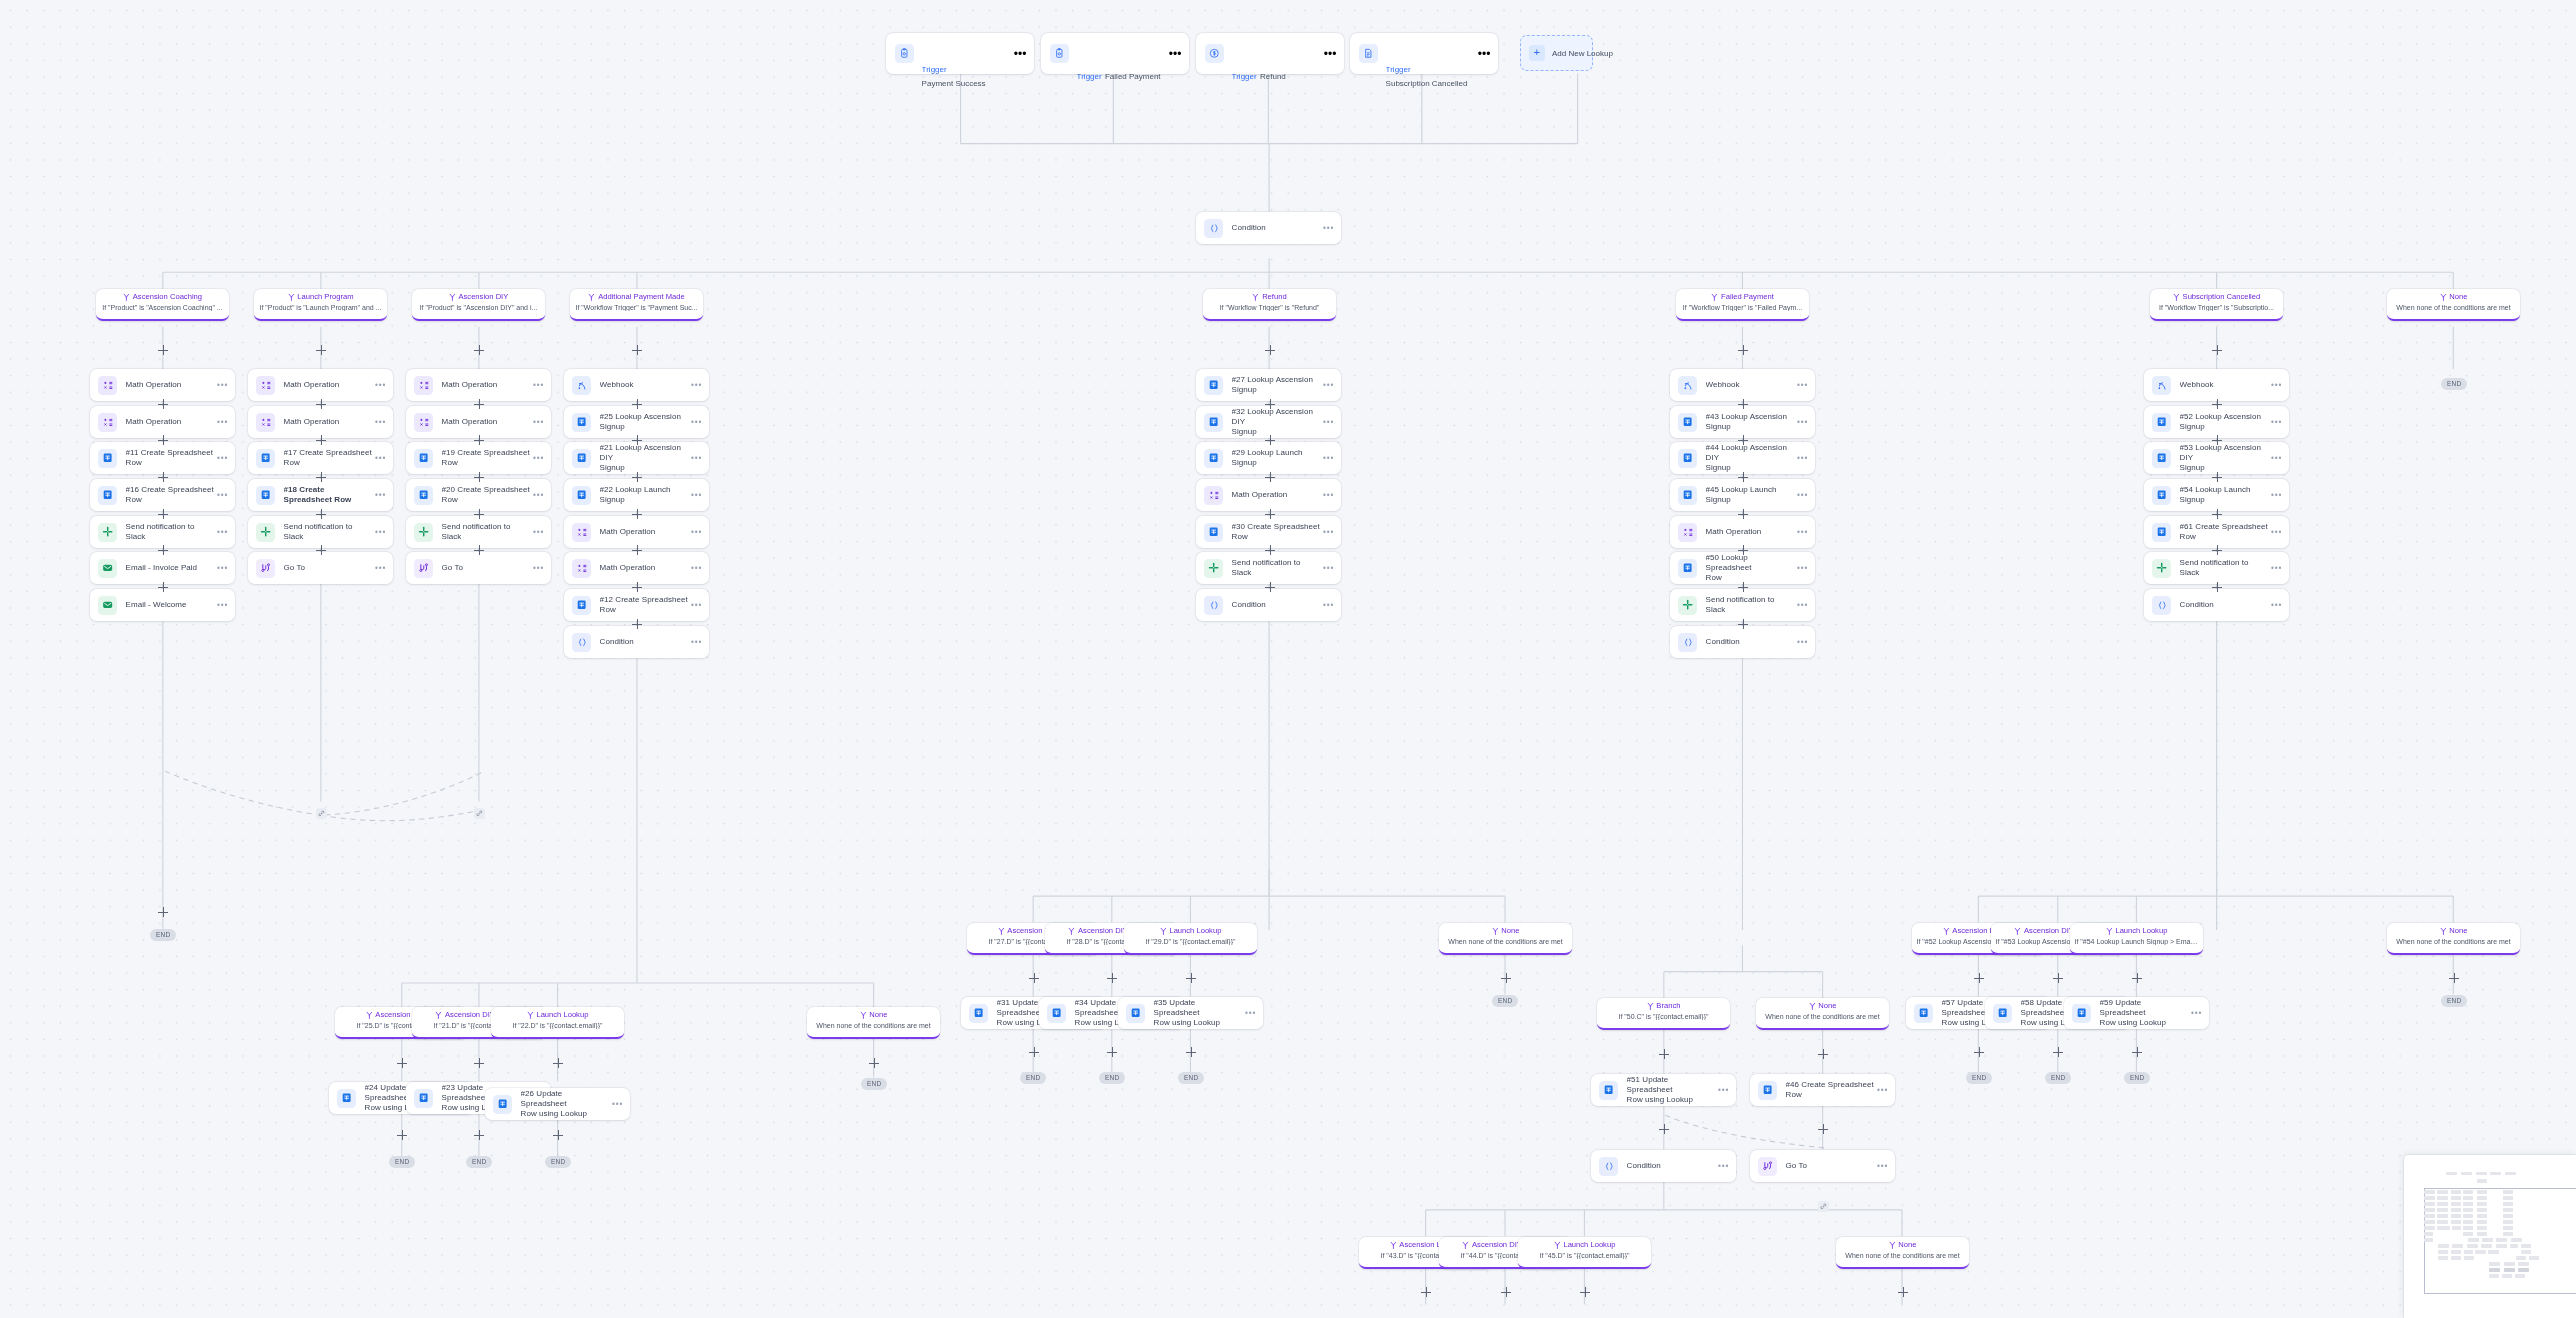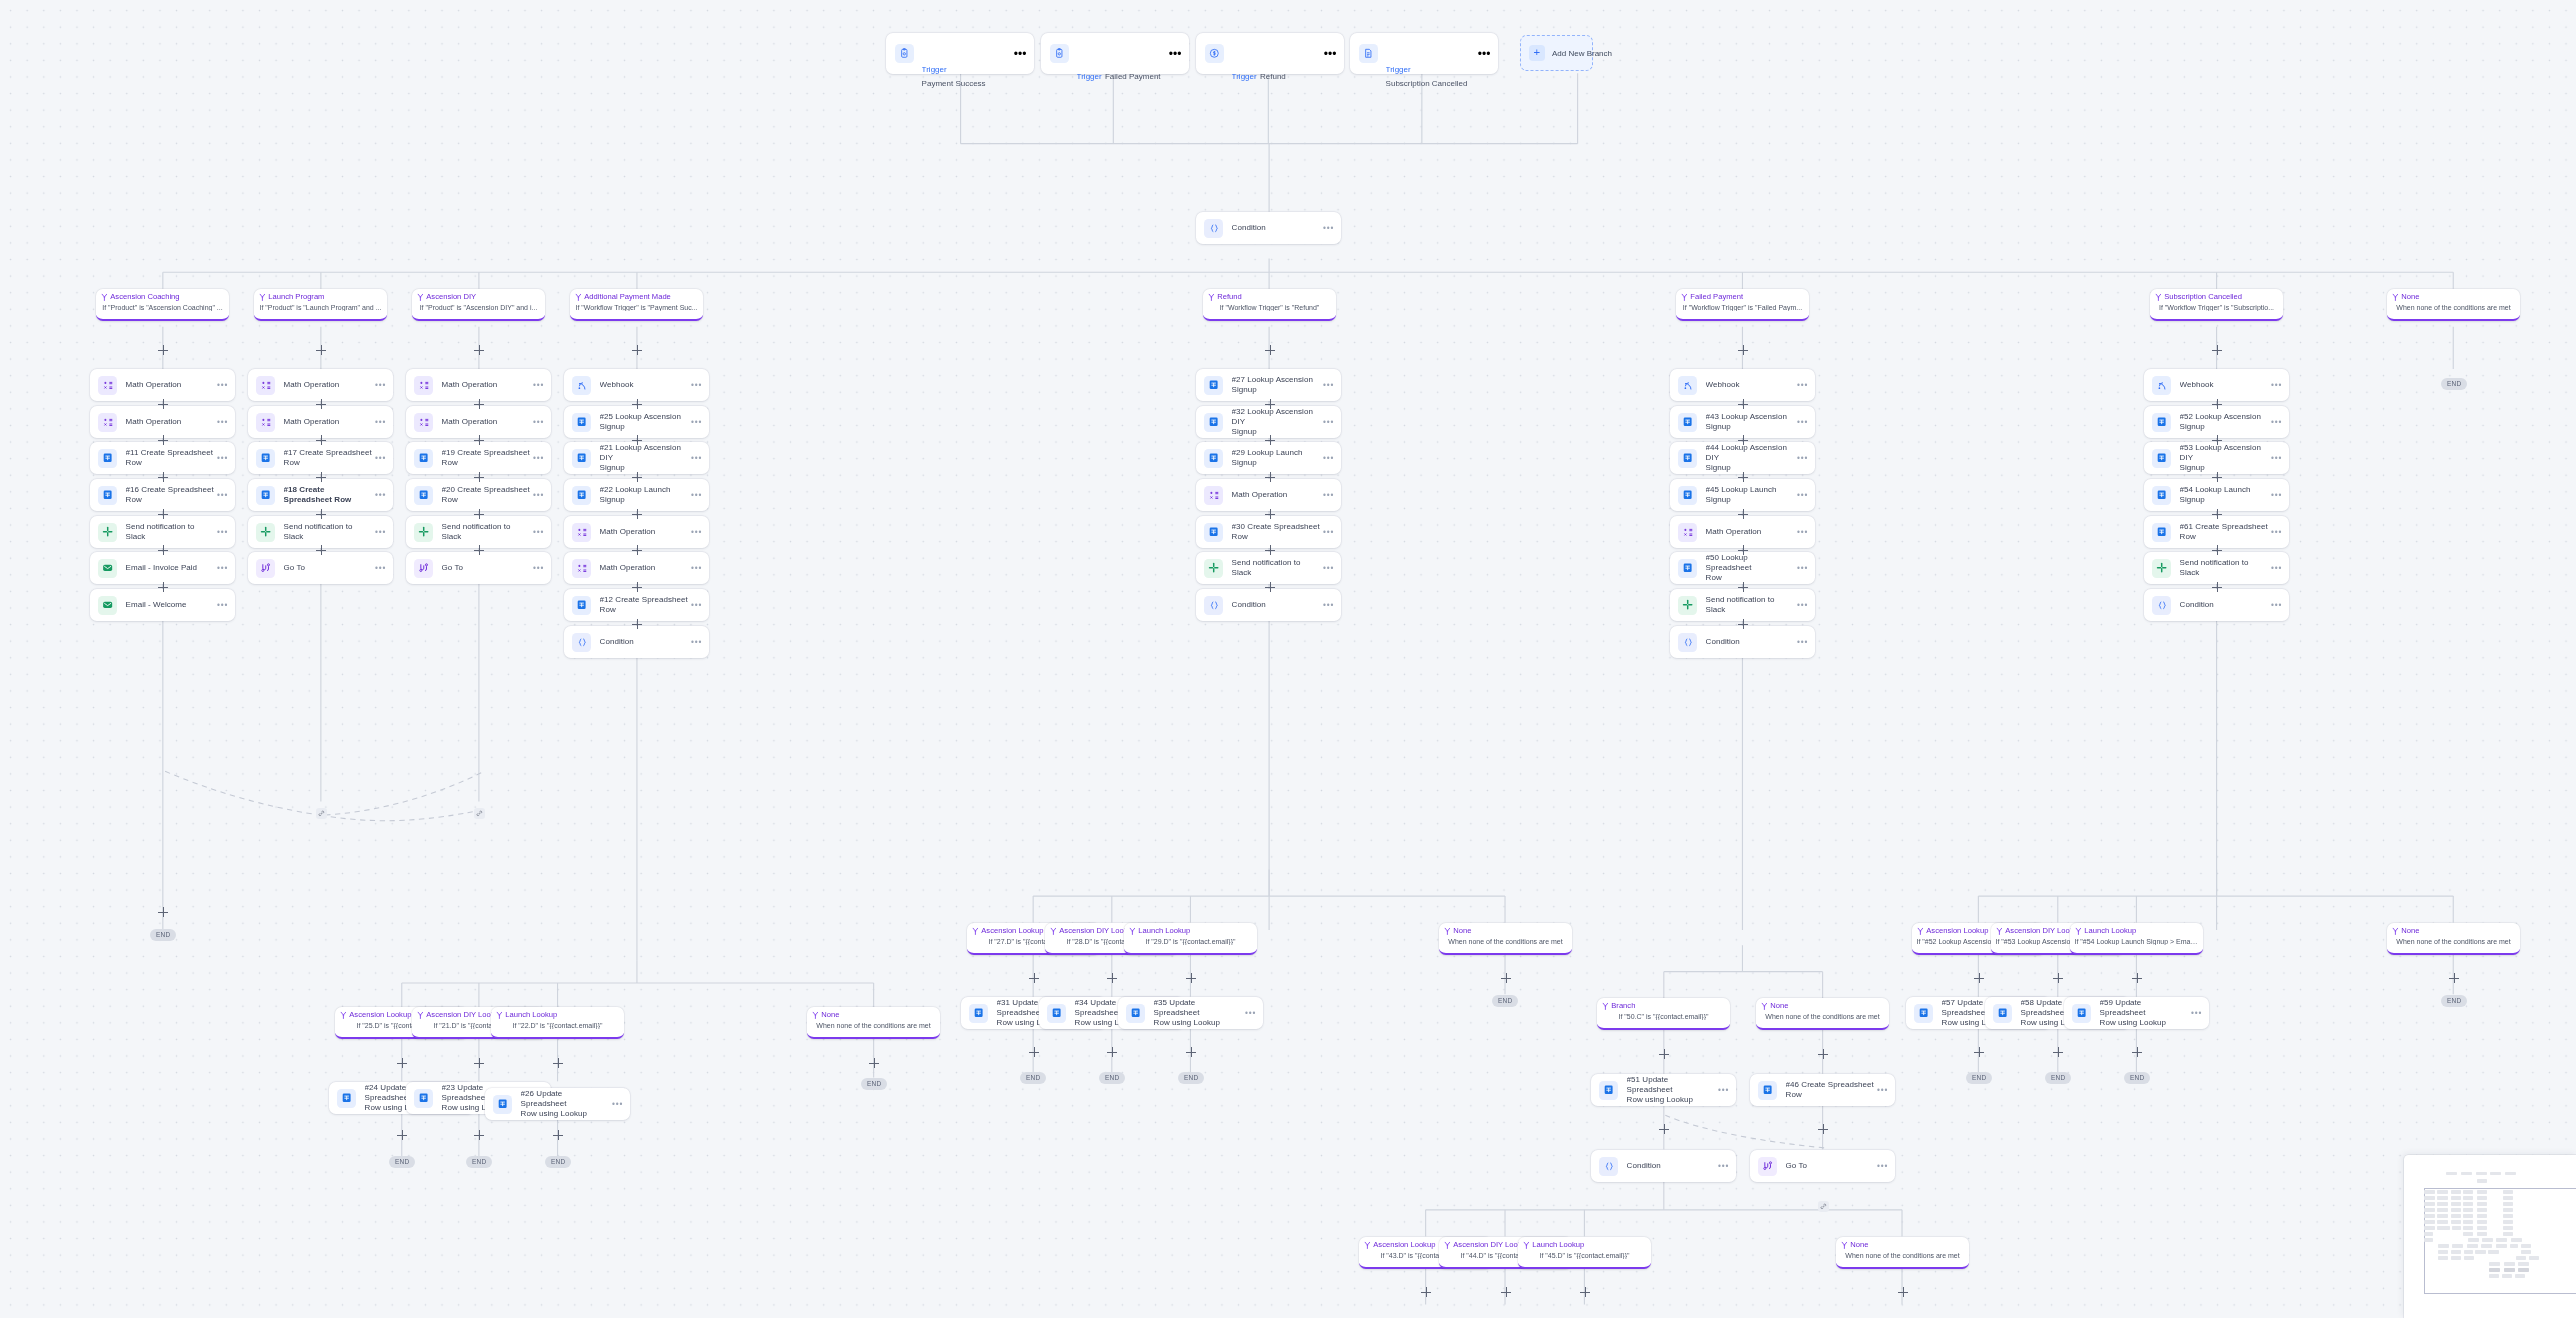--- a/index.html
+++ b/index.html
@@ -112,21 +112,21 @@
     border-radius: 6.8px;
     box-shadow: 0 0.8px 2.3px rgba(20,30,60,.09), 0 0 0 0.8px rgba(20,30,60,.04);
     border-bottom: 2.4px solid #7c3aed;
     width: 133px;
     height: 32px;
     padding: 3.8px 4.5px 2.3px;
     text-align: center;
     z-index: 5;
   }
   .branch .b-head {
-    display: flex; align-items: center; justify-content: flex-start;
+    display: flex; align-items: center; justify-content: center;
     gap: 3px;
     color: #6d28d9;
     font-size: 7.6px;
     line-height: 1.1;
     white-space: nowrap;
   }
   .branch .b-cond {
     margin-top: 3px;
     font-size: 7px;
     color: #4c5465;
@@ -374,21 +374,21 @@
     </span>
     <span class="txt">
       <span class="t-kind">Trigger</span>
       <span class="t-name">Subscription Cancelled</span>
     </span>
     <span class="dots">•••</span>
   </div>
 
   <div class="addtrig" style="left:1520px;top:35px;">
     <span class="plusbox">+</span>
-    <span class="al">Add New Branch</span>
+    <span class="al">Add New Lookup</span>
   </div>
 
   <div class="node" style="left:1196px;top:212px;width:145px;">
     <span class="ico ic-cond">
       <svg width="10.6" height="10.6" viewBox="0 0 20 20" fill="none" stroke="#2f6df6" stroke-width="1.7">
         <path d="M8 3.5C6 3.5 6.4 8 4.5 10c1.9 2 1.5 6.5 3.5 6.5M12 3.5c2 0 1.6 4.5 3.5 6.5-1.9 2-1.5 6.5-3.5 6.5"></path>
       </svg>
     </span>
     <span class="lbl">Condition</span>
     <span class="dots">•••</span>

